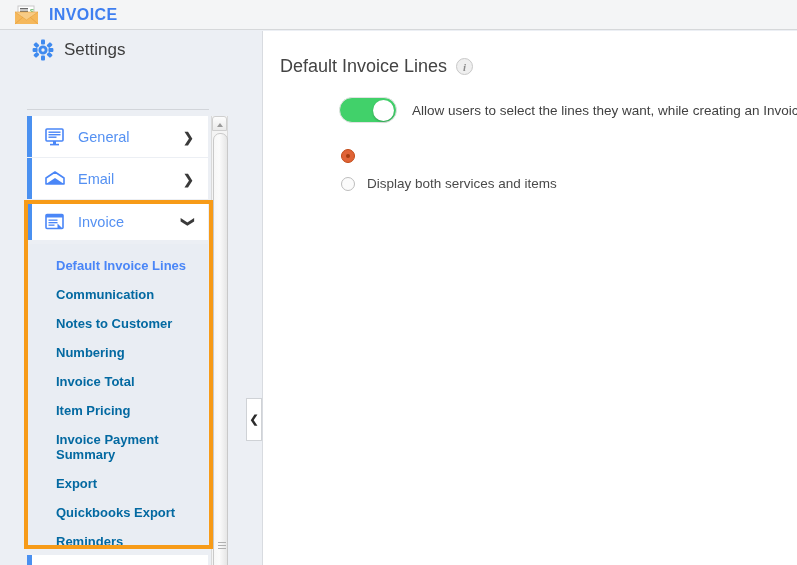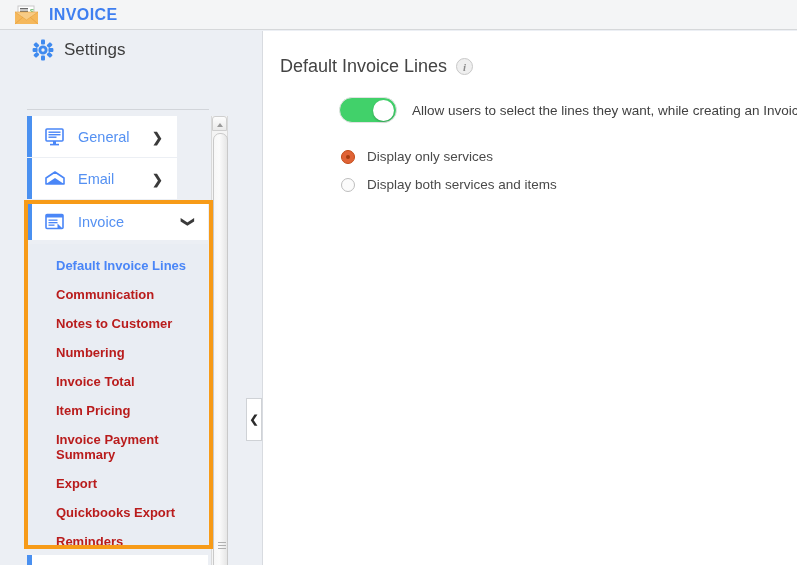--- a/index.html
+++ b/index.html
@@ -34,21 +34,21 @@
     display: flex; align-items: center; height: 38px; padding-left: 32px;
   }
   .gear-wrap { width: 22px; height: 22px; display:block; }
   .settings-title {
     margin-left: 10px; font-size: 17px; color: #3e3e3e;
   }
   .settings-rule {
     position: absolute; left: 27px; top: 78px; width: 182px; height: 1px; background: #d2d5da;
   }
 
-  .nav { position: absolute; left: 27px; top: 85px; width: 150px; }
+  .nav { position: absolute; left: 27px; top: 85px; width: 181px; }
 
   .nav-row {
     position: relative;
     height: 41px;
     background: #ffffff;
     display: flex; align-items: center;
     margin-bottom: 1px;
     padding-left: 17px;
   }
   .nav-row .accent {
@@ -88,21 +88,21 @@
 
   .submenu {
     position: absolute; left: 27px; top: 213px; width: 181px; height: 301px;
     background: #e9edf3;
     z-index: 5;
     padding: 14px 0 0 29px;
   }
   .sub-item {
     font-size: 13px;
     font-weight: bold;
-    color: #b91c1c;
+    color: #0369a1;
     line-height: 15px;
     margin-bottom: 14px;
     width: 140px;
   }
   .sub-item.active { color: #4a86f7; }
 
   .payments-row {
     position: absolute; left: 27px; top: 524px; width: 181px; height: 38px;
     background: #ffffff;
     display: flex; align-items: center; padding-left: 17px;
@@ -336,21 +336,20 @@
     <div class="toggle-row">
       <div class="toggle">
         <span class="knob"></span>
       </div>
       <span class="toggle-text">Allow users to select the lines they want, while creating an Invoice.</span>
     </div>
 
     <div class="radios">
       <div class="radio-row">
         <span class="radio sel"></span>
-        <span class="radio-label">Display only services</span>
       </div>
       <div class="radio-row">
         <span class="radio"></span>
         <span class="radio-label">Display both services and items</span>
       </div>
     </div>
   </div>
 </div>
 
 </body></html>

